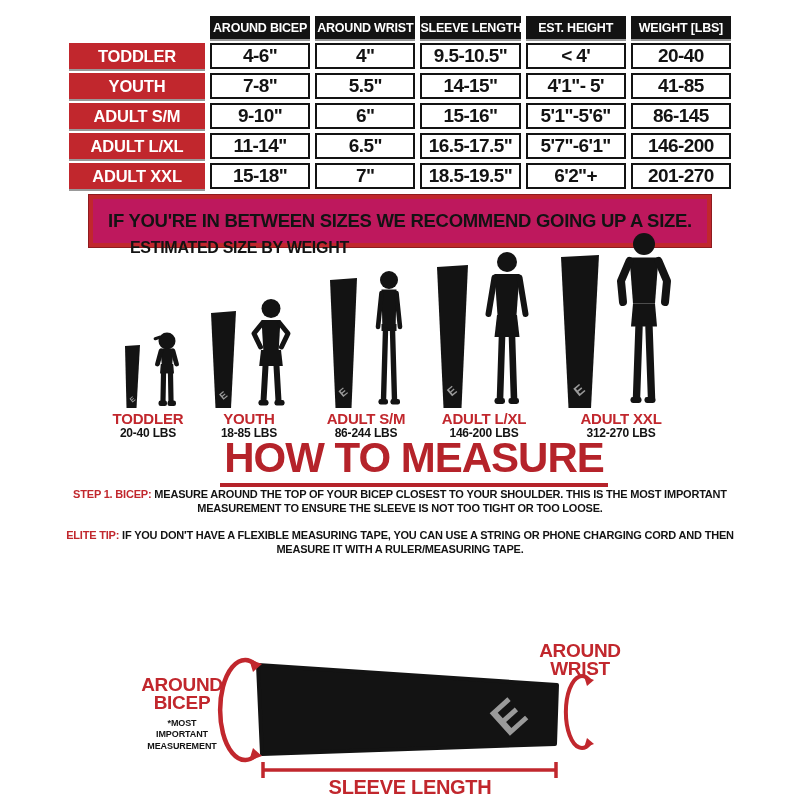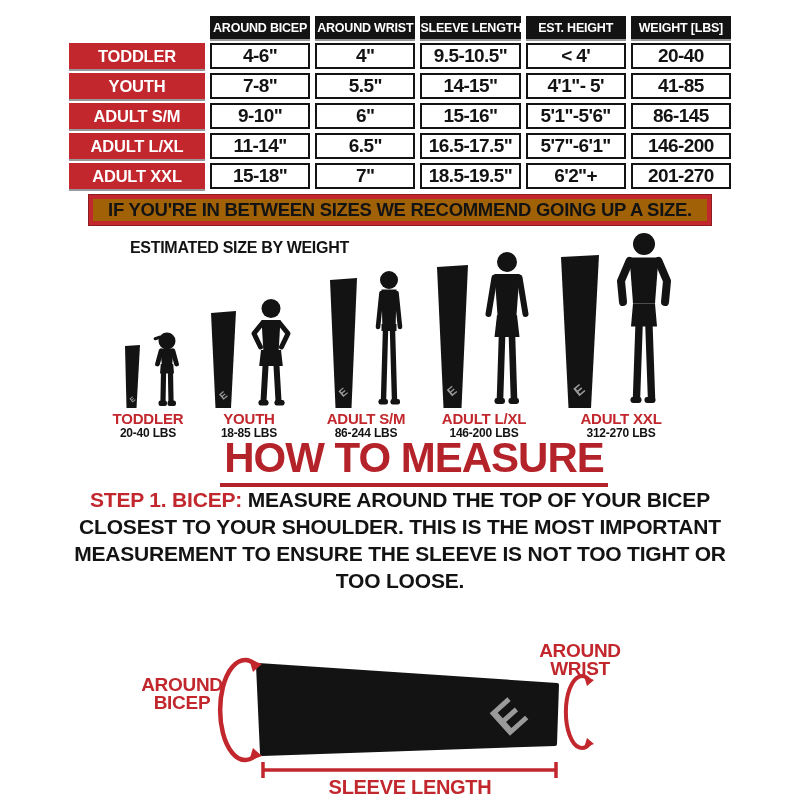--- a/index.html
+++ b/index.html
@@ -20,36 +20,36 @@
   .size-table th.head{background:var(--ink);color:#fff;font-size:12.5px;height:23px;
     letter-spacing:-0.2px;box-shadow:0 2px 0 rgba(0,0,0,.4);}
   .size-table th.corner{background:transparent;}
   .size-table td.rowlabel{background:var(--red);color:#fff;font-size:16.5px;height:26px;
     letter-spacing:-0.2px;box-shadow:0 2px 0 rgba(0,0,0,.4);}
   .size-table td.cell{border:2.5px solid var(--ink);font-size:19px;height:26px;letter-spacing:-0.6px;}
 
   
   .banner-wrap{position:absolute;top:195px;left:0;width:800px;text-align:center;}
   .banner{display:inline-block;border:4px solid var(--red);box-shadow:0 0 0 1px #8e1b1f;
-    padding:0 15px;font-size:18.5px;font-weight:700;letter-spacing:-0.3px;color:var(--ink);background:#a16207;}
+    padding:11px 15px;font-size:18.5px;font-weight:700;letter-spacing:-0.3px;color:var(--ink);background:#be185d;}
 
   
   .est-title{position:absolute;left:130px;top:239px;font-size:16px;font-weight:700;letter-spacing:-0.3px;}
   .fig-group{position:absolute;display:flex;align-items:flex-end;justify-content:center;gap:6px;}
   .fig-label{position:absolute;top:411px;width:120px;text-align:center;line-height:1.05;}
   .fig-size{color:var(--red);font-size:15px;font-weight:700;letter-spacing:-0.2px;}
   .fig-weight{color:var(--ink);font-size:12px;font-weight:700;letter-spacing:-0.2px;}
   .fig-group svg{display:block;}
 
   
   .howto-wrap{position:absolute;top:437px;left:0;width:800px;text-align:center;padding-left:28px;}
   .howto{display:inline-block;font-size:42px;font-weight:700;letter-spacing:-1px;line-height:1;
     color:var(--red-dark);border-bottom:4px solid var(--red-dark);padding:0 4px 4px 4px;}
   .steps{position:absolute;top:487px;left:50px;width:700px;text-align:center;}
-  .step{font-size:21px;font-weight:700;line-height:1.28;letter-spacing:-0.2px;margin-bottom:13px;color:var(--ink);}
+  .step{font-size:11px;font-weight:700;line-height:1.28;letter-spacing:-0.2px;margin-bottom:13px;color:var(--ink);}
   .steplabel{color:var(--red);}
 
   
   .diagram{position:absolute;top:640px;left:0;width:800px;height:160px;}
   .diagram svg{position:absolute;top:0;left:0;}
   .dlabel{position:absolute;text-align:center;font-weight:700;}
   .lbl-bicep{left:130px;top:36px;width:104px;color:var(--red);font-size:19px;line-height:.95;letter-spacing:-0.3px;}
   .lbl-note{left:142px;top:78px;width:80px;color:var(--ink);font-size:9px;line-height:1.25;letter-spacing:-0.1px;}
   .lbl-wrist{left:530px;top:2px;width:100px;color:var(--red);font-size:19px;line-height:.95;letter-spacing:-0.3px;}
   .lbl-length{left:310px;top:136px;width:200px;color:var(--red);font-size:20px;letter-spacing:-0.3px;}
@@ -238,20 +238,21 @@
     <div class="fig-size">ADULT XXL</div>
     <div class="fig-weight">312-270 LBS</div>
   </div>
 
   <div class="howto-wrap">
     <span class="howto">HOW TO MEASURE</span>
   </div>
 
   <div class="steps">
     <p class="step"><span class="steplabel">STEP 1. BICEP:</span> <span>MEASURE AROUND THE TOP OF YOUR BICEP CLOSEST TO YOUR SHOULDER. THIS IS THE MOST IMPORTANT MEASUREMENT TO ENSURE THE SLEEVE IS NOT TOO TIGHT OR TOO LOOSE.</span></p>
+    <p class="step"><span class="steplabel">ELITE TIP:</span> <span>IF YOU DON'T HAVE A FLEXIBLE MEASURING TAPE, YOU CAN USE A STRING OR PHONE CHARGING CORD AND THEN MEASURE IT WITH A RULER/MEASURING TAPE.</span></p>
   </div>
 
   <div class="diagram">
     <svg width="800" height="160" viewBox="0 0 800 160">
 
       <polygon points="258,25 557,45 555,104 262,114" fill="#131313" stroke="#131313" stroke-width="4" stroke-linejoin="round"></polygon>
       <text x="508" y="92" font-size="44" font-weight="700" fill="#9a9a9a" text-anchor="middle" transform="rotate(-42 508 76)">E</text>
 
       <path d="M257,26 A25,50 0 1 0 257,114" fill="none" stroke="#C1272D" stroke-width="4.5"></path>
       <path d="M249,19 l13,5 l-9,8 z" fill="#C1272D"></path>
@@ -259,17 +260,18 @@
 
       <path d="M590,41 A16,36 0 1 0 590,103" fill="none" stroke="#C1272D" stroke-width="4"></path>
       <path d="M584,36 l10,4 l-7,6 z" fill="#C1272D"></path>
       <path d="M584,108 l10,-4 l-7,-6 z" fill="#C1272D"></path>
 
       <line x1="263" y1="130" x2="556" y2="130" stroke="#C1272D" stroke-width="3.5"></line>
       <line x1="263" y1="122" x2="263" y2="138" stroke="#C1272D" stroke-width="3.5"></line>
       <line x1="556" y1="122" x2="556" y2="138" stroke="#C1272D" stroke-width="3.5"></line>
     </svg>
     <div class="dlabel lbl-bicep">AROUND BICEP</div>
+    <div class="dlabel lbl-note">*MOST IMPORTANT MEASUREMENT</div>
     <div class="dlabel lbl-wrist">AROUND WRIST</div>
     <div class="dlabel lbl-length">SLEEVE LENGTH</div>
   </div>
 
 </div>
 
 </body></html>

